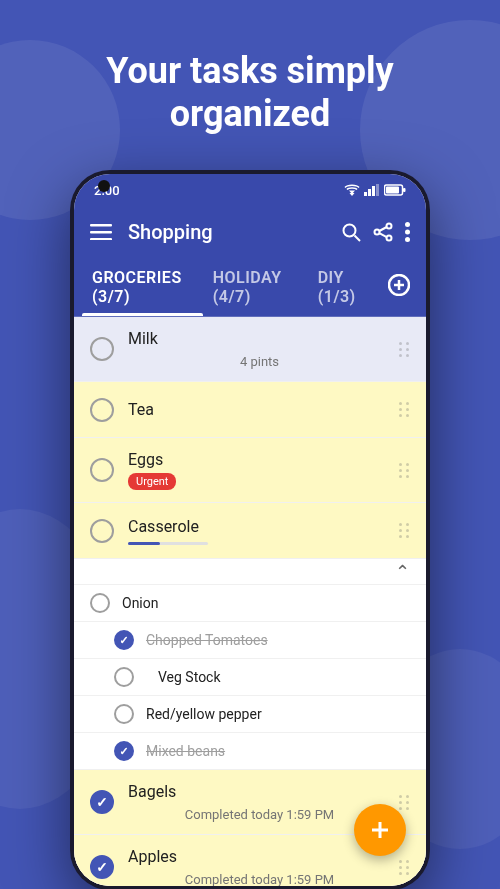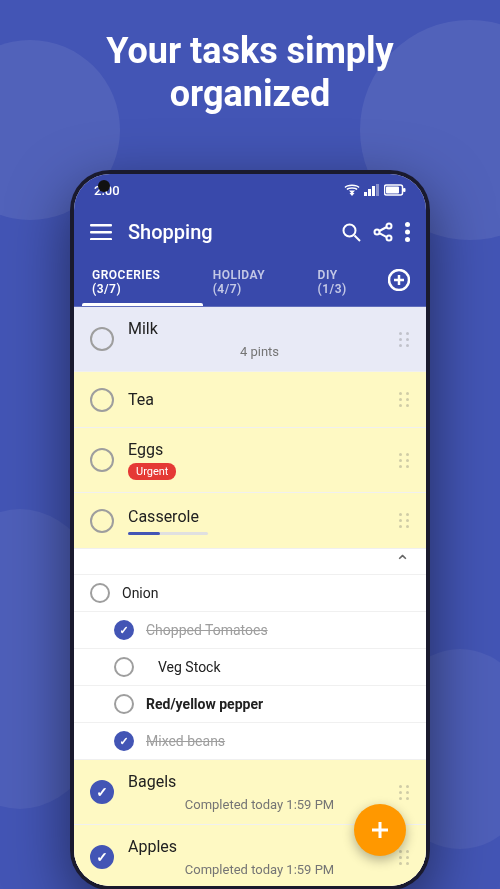--- a/index.html
+++ b/index.html
@@ -56,20 +56,21 @@
       left: 0; right: 0;
       text-align: center;
       color: white;
       z-index: 2;
     }
     .hero-title {
       font-size: 36px;
       font-weight: 700;
       line-height: 1.2;
       padding: 0 40px;
+      margin-top: 20px;
     }
 
     
     .phone-frame {
       position: absolute;
       top: 170px;
       left: 50%;
       transform: translateX(-50%);
       width: 360px;
       height: 720px;
@@ -145,21 +146,21 @@
     
     .tabs-bar {
       background: #3949ab;
       display: flex;
       align-items: center;
       padding: 0 8px;
       border-bottom: 1px solid rgba(255,255,255,0.2);
     }
     .tab {
       color: rgba(255,255,255,0.7);
-      font-size: 12px;
+      font-size: 16px;
       font-weight: 600;
       padding: 10px 10px;
       cursor: pointer;
       text-transform: uppercase;
       letter-spacing: 0.5px;
       position: relative;
     }
     .tab.active {
       color: white;
     }
@@ -469,21 +470,21 @@
         <span class="subtask-name">Onion</span>
       </div>
       <div class="subtask-item" style="padding-left:40px;">
         <div class="subtask-checkbox checked"></div>
         <span class="subtask-name strikethrough">Chopped Tomatoes</span>
       </div>
       <div class="subtask-item" style="padding-left:40px;gap:12px;">
         <div class="subtask-checkbox"></div>
         <span class="subtask-name">Veg Stock</span>
       </div>
-      <div class="subtask-item" style="padding-left:40px;font-weight:bold;">
+      <div class="subtask-item" style="padding-left:40px;">
         <div class="subtask-checkbox"></div>
         <span class="subtask-name">Red/yellow pepper</span>
       </div>
       <div class="subtask-item" style="padding-left:40px;">
         <div class="subtask-checkbox checked"></div>
         <span class="subtask-name strikethrough">Mixed beans</span>
       </div>
 
       <div class="task-item">
         <div class="task-checkbox checked"></div>

